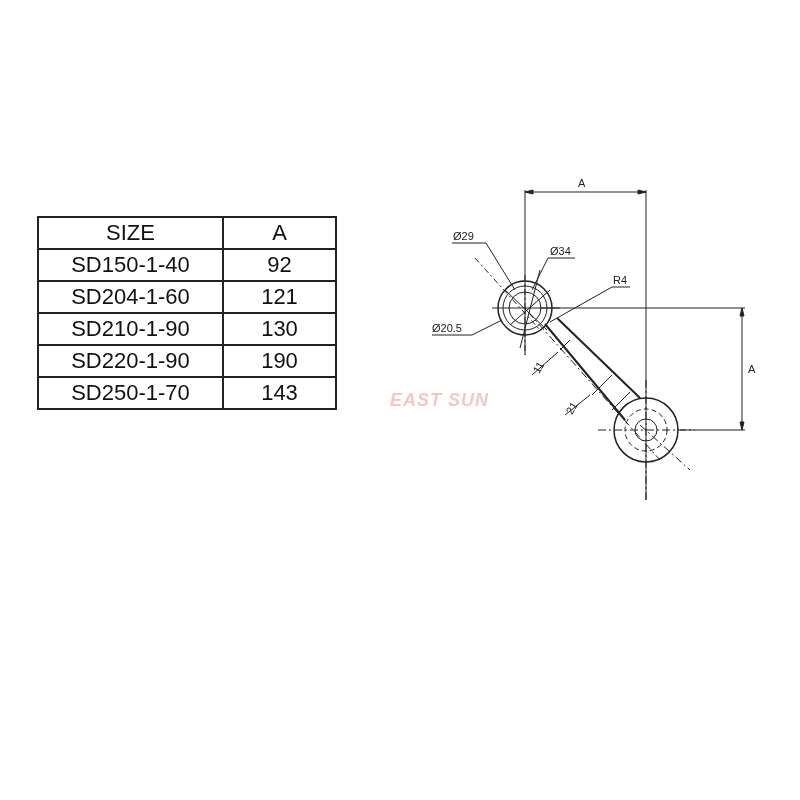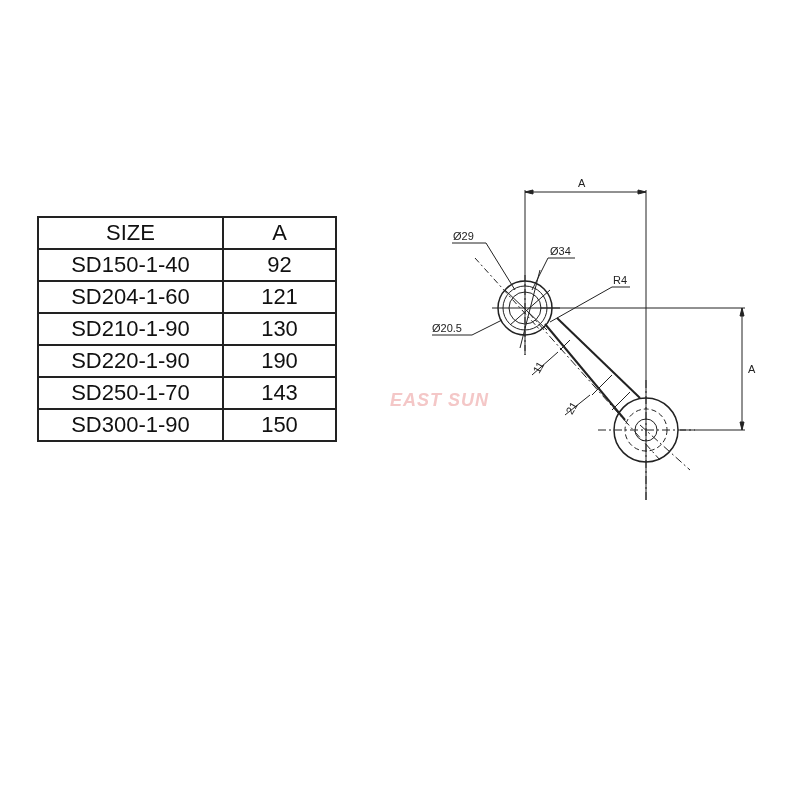--- a/index.html
+++ b/index.html
@@ -33,24 +33,20 @@
     <td class="c1">SD210-1-90</td>
     <td class="c2">130</td>
   </tr>
   <tr>
     <td class="c1">SD220-1-90</td>
     <td class="c2">190</td>
   </tr>
   <tr>
     <td class="c1">SD250-1-70</td>
     <td class="c2">143</td>
-  </tr>
-  <tr>
-    <td class="c1">SD300-1-90</td>
-    <td class="c2">150</td>
   </tr>
 </tbody>
   </table>
 
 <div class="watermark">EAST  SUN</div>
 
 <svg class="drawing" width="800" height="800" viewBox="0 0 800 800">
   <g stroke="#222" fill="none" stroke-width="1">
 
     <line x1="525" y1="190" x2="525" y2="355"></line>

